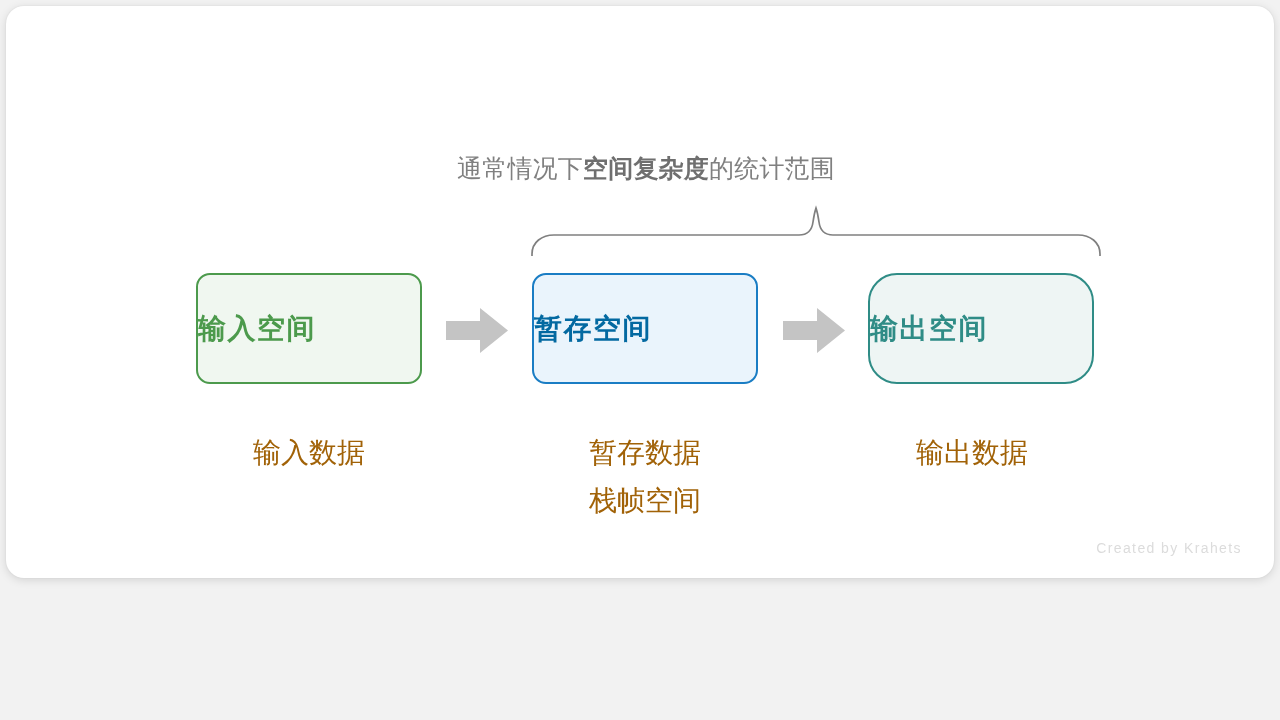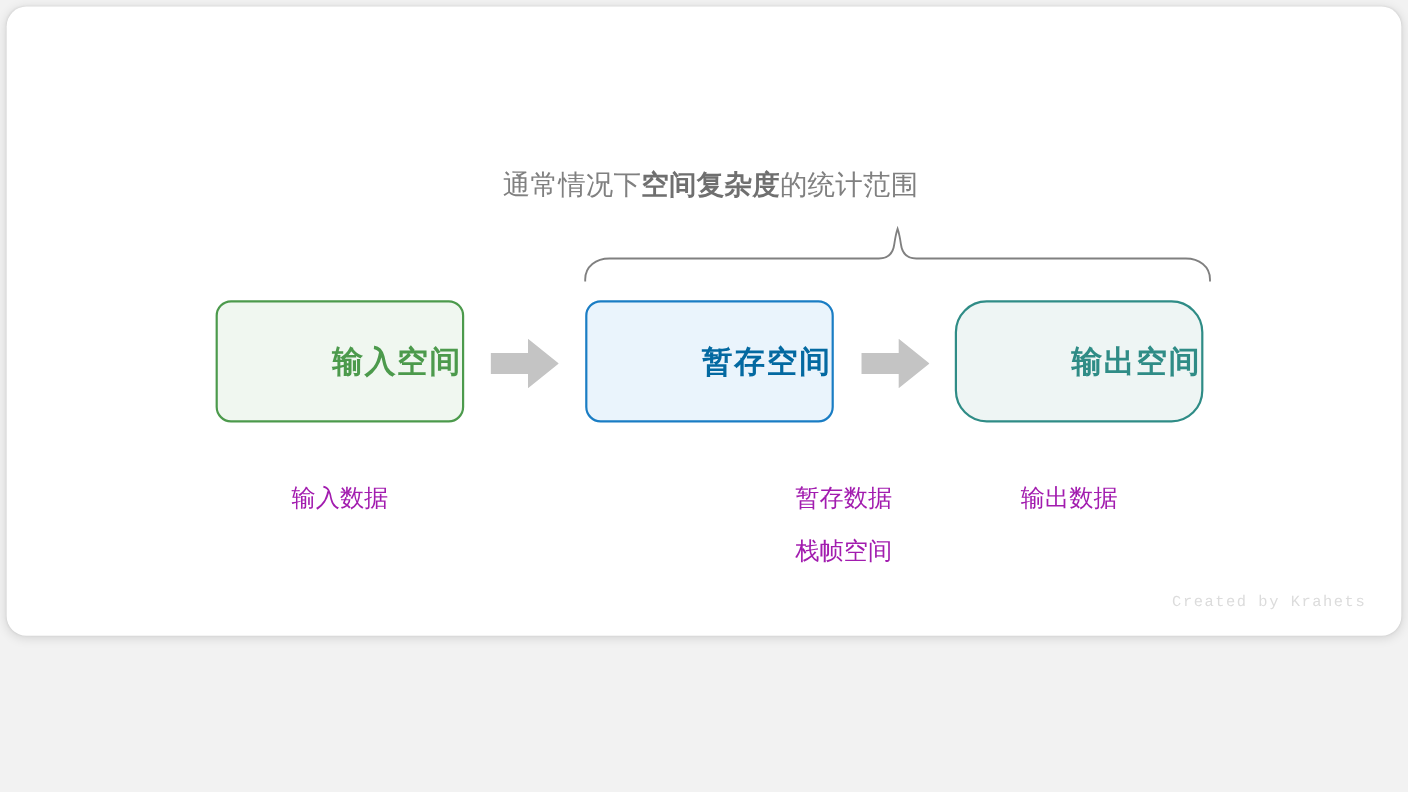--- a/index.html
+++ b/index.html
@@ -66,21 +66,21 @@
     position: absolute;
     top: 267px;
     width: 226px;
     height: 111px;
     border-radius: 14px;
     border-style: solid;
     border-width: 2px;
     box-sizing: border-box;
     display: flex;
     align-items: center;
-    justify-content: flex-end;
+    justify-content: flex-start;
   }
   .box-label {
     font-size: 28px;
     font-weight: bold;
     letter-spacing: 1.5px;
   }
 
   #box-input      { left: 190px; }
   #box-temp       { left: 526px; }
   #box-output     { left: 862px; border-radius: 29px; }
@@ -96,36 +96,36 @@
   #arrow-2 { left: 777px; }
 
   
   .caption-col {
     position: absolute;
     top: 423px;
     width: 280px;
     text-align: center;
   }
   #caption-col-1 { left: 163px; }
-  #caption-col-2 { left: 525px; text-align: right; }
+  #caption-col-2 { left: 499px; }
   #caption-col-3 { left: 826px; }
 
   .caption-line {
-    font-size: 22px;
+    font-size: 28px;
     line-height: 48px;
-    color: #a21caf;
+    color: #a16207;
     white-space: nowrap;
   }
 
   
   #credit {
     position: absolute;
     right: 32px;
     bottom: 22px;
-    font-family: Liberation Mono, monospace;
+    font-family: Liberation Sans, sans-serif;
     font-size: 14px;
     letter-spacing: 1.4px;
     color: #dcdcdc;
     white-space: nowrap;
   }
 </style>
 </head>
 <body>
 
 <div id="canvas">

